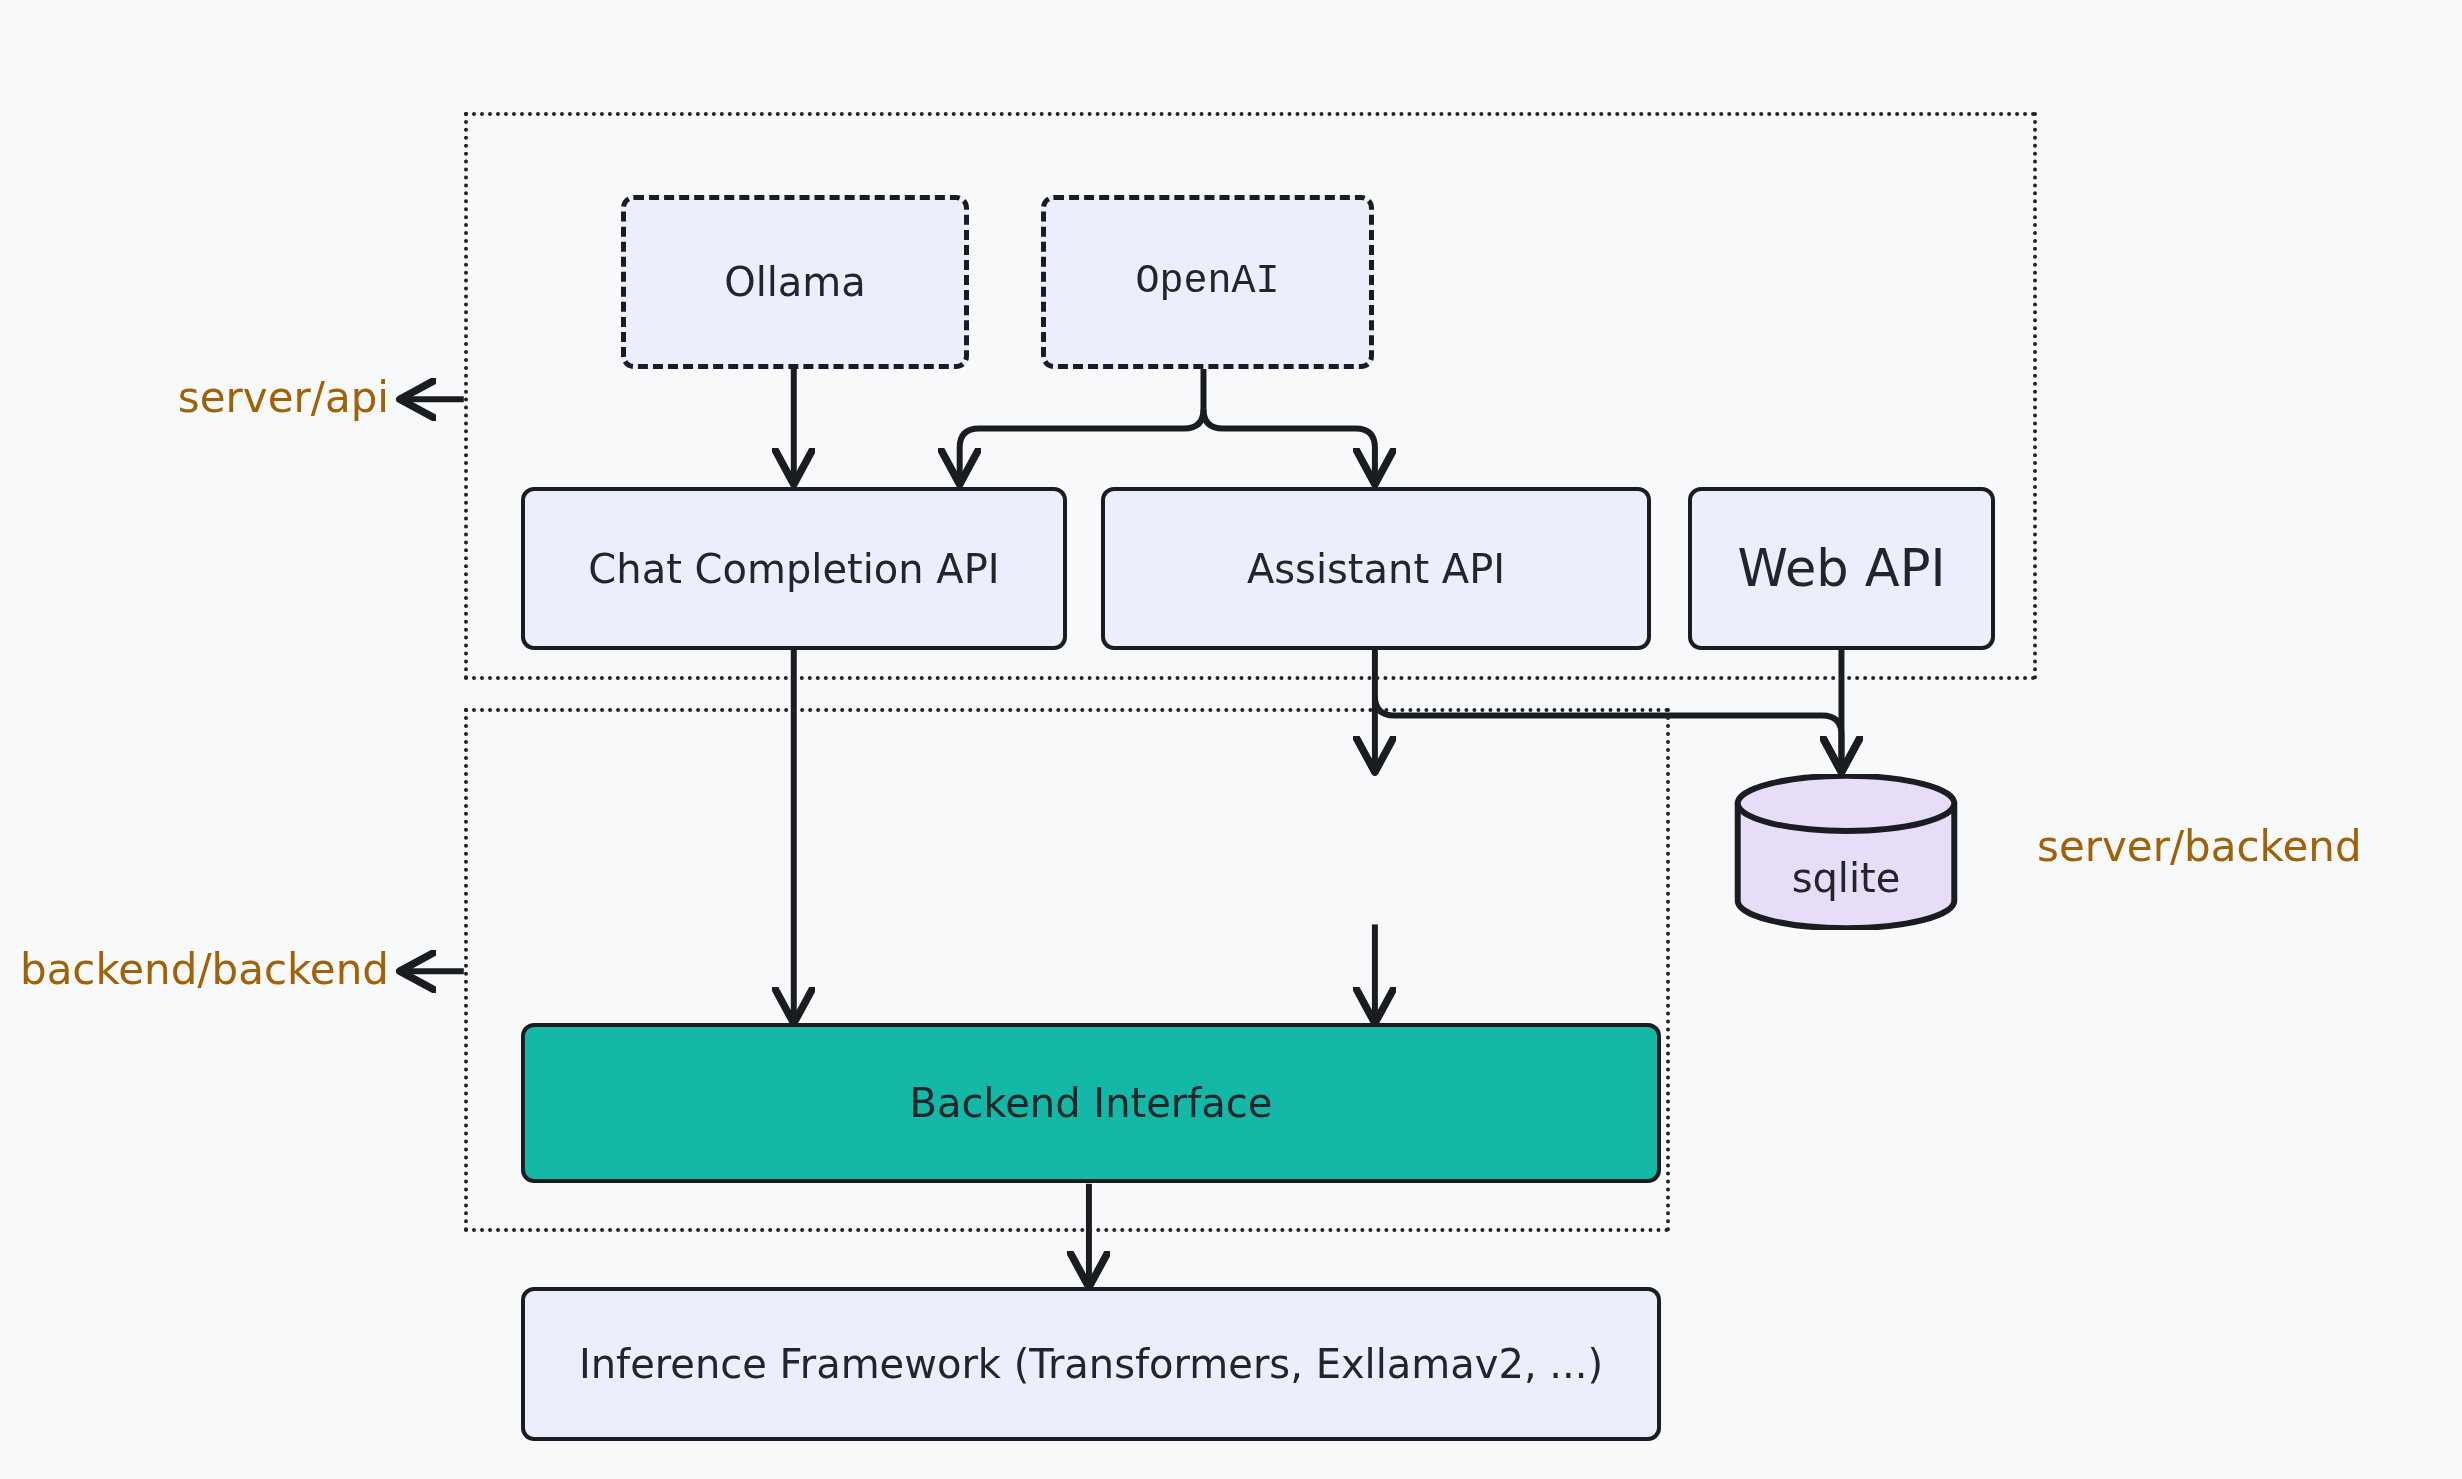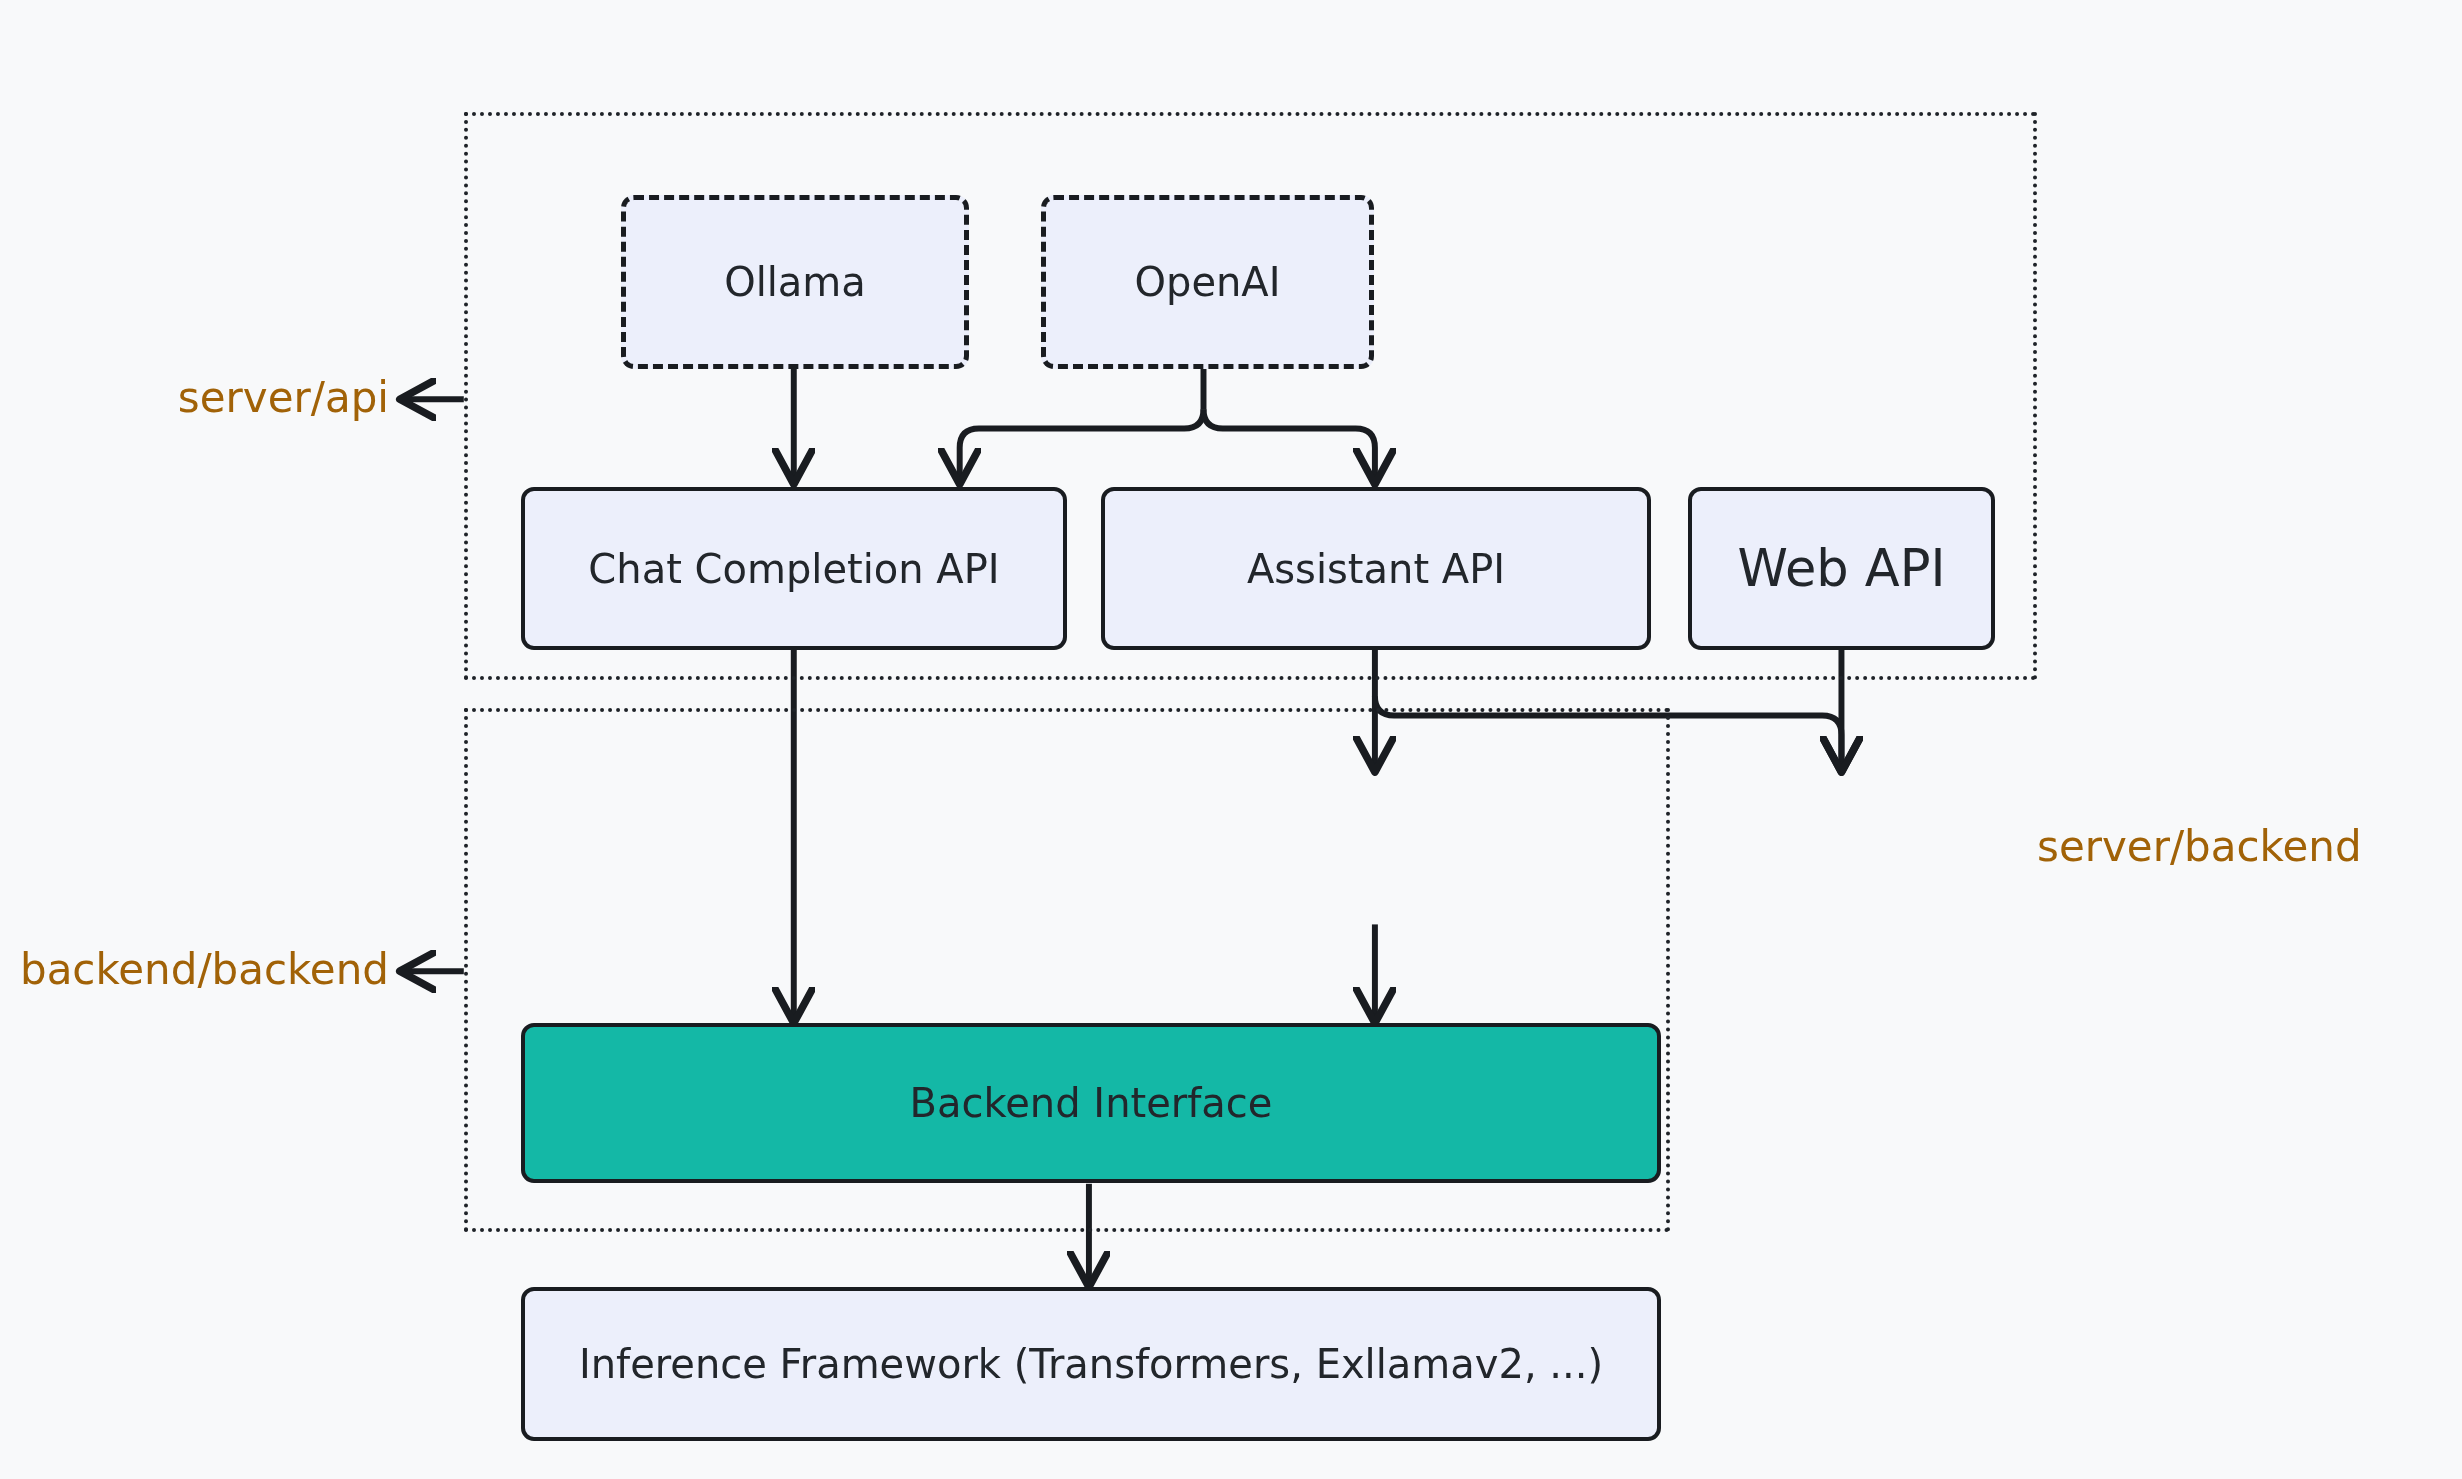--- a/index.html
+++ b/index.html
@@ -119,21 +119,21 @@
   </svg>
 
   <div class="group" style="left:464px; top:88px; width:1573px; height:568px;"></div>
 
   <div class="group" style="left:464px; top:684px; width:1206px; height:524px;"></div>
 
   <div class="node blue dashed" style="left:621px; top:171px; width:348px; height:174px; font-size:40px;">
     <span>Ollama</span>
   </div>
 
-  <div class="node blue dashed" style="left:1041px; top:171px; width:333px; height:174px; font-size:40px;">
+  <div class="node blue dashed" style="left:1041px; top:171px; width:333px; height:174px; font-size:40px;font-family:Liberation Mono, monospace;">
     <span>OpenAI</span>
   </div>
 
   <div class="node blue" style="left:1101px; top:463px; width:550px; height:163px; font-size:40px;">
     <span>Assistant API</span>
   </div>
 
   <div class="node blue" style="left:521px; top:463px; width:546px; height:163px; font-size:40px;">
     <span>Chat Completion API</span>
   </div>
@@ -144,20 +144,27 @@
 
 
   <div class="node yellow" style="left:521px; top:999px; width:1140px; height:160px; font-size:40px;">
     <span>Backend Interface</span>
   </div>
 
   <div class="node blue" style="left:521px; top:1263px; width:1140px; height:154px; font-size:40px;">
     <span>Inference Framework (Transformers, Exllamav2, ...)</span>
   </div>
 
+  <div class="cyl" style="left:1733px; top:750px; width:226px; height:156px;">
+    <svg width="226" height="156" viewBox="0 0 246 170">
+      <path d="M 5 32 L 5 138 A 118 30 0 0 0 241 138 L 241 32 Z" fill="#e7ddf9" stroke="#191c20" stroke-width="6.5" stroke-linejoin="round"></path>
+      <ellipse cx="123" cy="32" rx="118" ry="30" fill="#e7ddf9" stroke="#191c20" stroke-width="6.5"></ellipse>
+    </svg>
+    <div class="cyl-label" style="top:81px; font-size:40px;">sqlite</div>
+  </div>
 
   <div class="label right-align" style="left:0px; top:349px; width:389px; font-size:42px;">
     <span>server/api</span>
   </div>
 
   <div class="label right-align" style="left:0px; top:921px; width:389px; font-size:42px;">
     <span>backend/backend</span>
   </div>
 
   <div class="label" style="left:2037px; top:798px; font-size:42px;">

